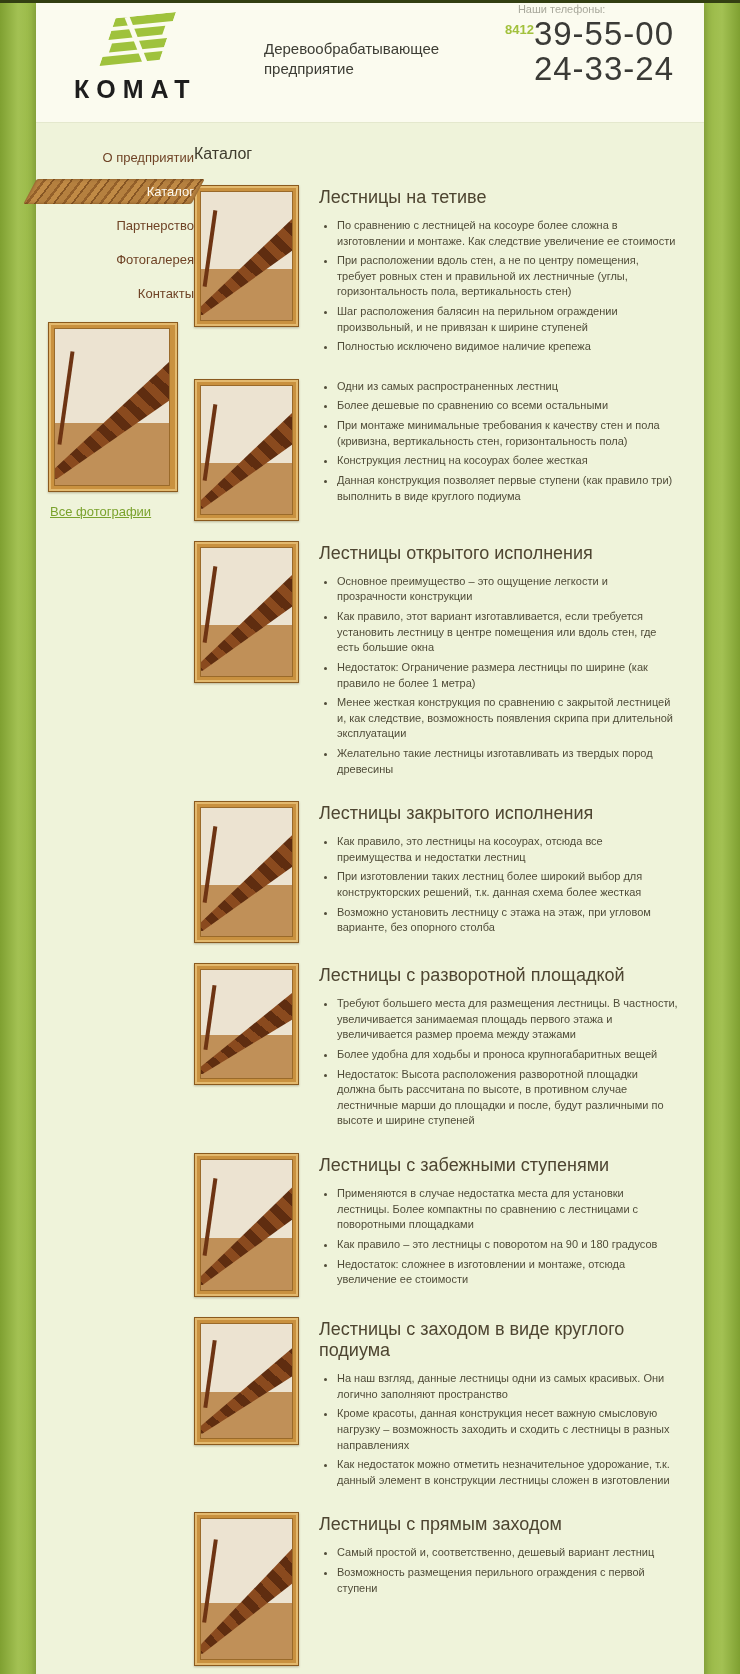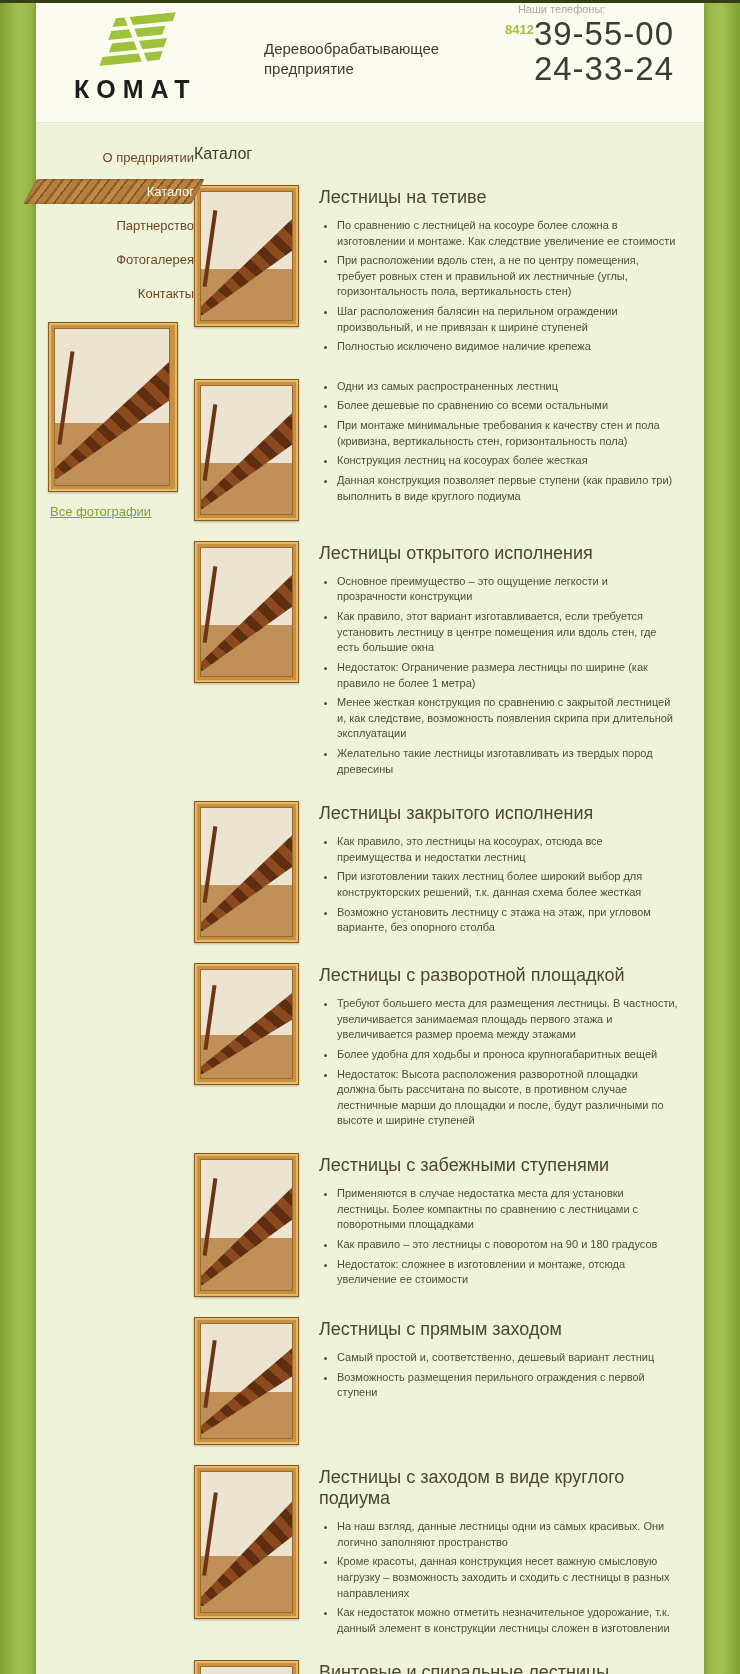--- a/index.html
+++ b/index.html
@@ -202,45 +202,45 @@
                 <li>Как правило – это лестницы с поворотом на 90 и 180 градусов</li>
                 <li>Недостаток: сложнее в изготовлении и монтаже, отсюда увеличение ее стоимости</li>
               </ul>
     </div>
   </section>
           <section class="cat-section">
     <div class="frame photo">
       <div class="photo-art"></div>
     </div>
     <div class="sec-body">
-      <h2 class="sec-title">Лестницы с прямым заходом</h2>
-      <ul class="sec-list">
-                <li>Самый простой и, соответственно, дешевый вариант лестниц</li>
-                <li>Возможность размещения перильного ограждения с первой ступени</li>
-              </ul>
-    </div>
-  </section>
-          <section class="cat-section">
-    <div class="frame photo">
-      <div class="photo-art"></div>
-    </div>
-    <div class="sec-body">
       <h2 class="sec-title">Лестницы с заходом в виде круглого подиума</h2>
       <ul class="sec-list">
                 <li>На наш взгляд, данные лестницы одни из самых красивых. Они логично заполняют пространство</li>
                 <li>Кроме красоты, данная конструкция несет важную смысловую нагрузку – возможность заходить и сходить с лестницы в разных направлениях</li>
                 <li>Как недостаток можно отметить незначительное удорожание, т.к. данный элемент в конструкции лестницы сложен в изготовлении</li>
               </ul>
     </div>
   </section>
           <section class="cat-section">
     <div class="frame photo">
       <div class="photo-art"></div>
     </div>
     <div class="sec-body">
+      <h2 class="sec-title">Лестницы с прямым заходом</h2>
+      <ul class="sec-list">
+                <li>Самый простой и, соответственно, дешевый вариант лестниц</li>
+                <li>Возможность размещения перильного ограждения с первой ступени</li>
+              </ul>
+    </div>
+  </section>
+          <section class="cat-section">
+    <div class="frame photo">
+      <div class="photo-art"></div>
+    </div>
+    <div class="sec-body">
       <h2 class="sec-title">Винтовые и спиральные лестницы</h2>
       <ul class="sec-list">
                 <li>Одни из самых сложных и дорогих лестниц</li>
               </ul>
     </div>
   </section>
         </div>
     </main>
   </div>
 

